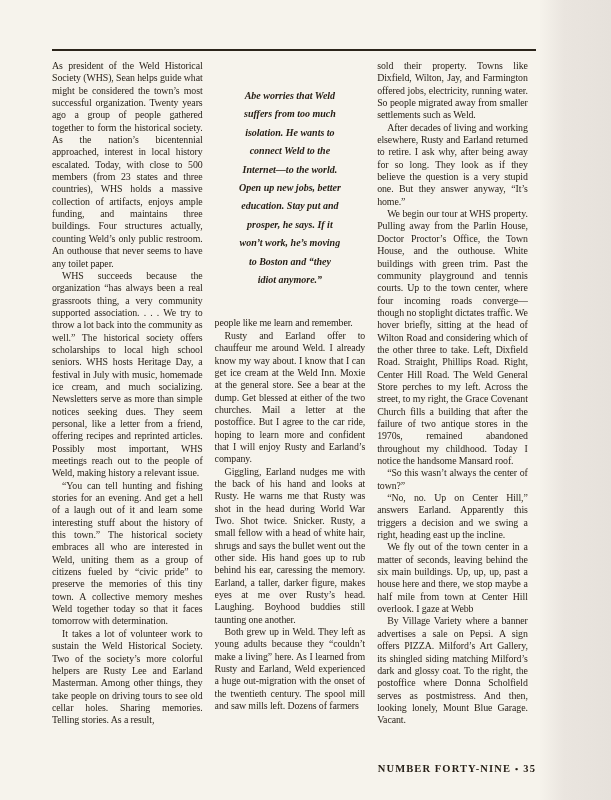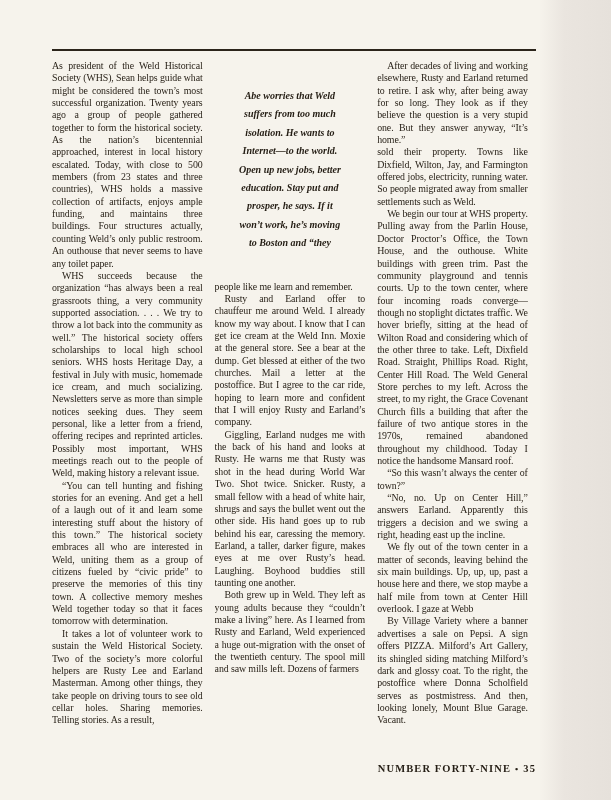--- a/index.html
+++ b/index.html
@@ -57,38 +57,40 @@
           <p class="para indent">WHS succeeds because the organization “has always been a real grassroots thing, a very community supported association. . . . We try to throw a lot back into the community as well.” The historical society offers scholarships to local high school seniors. WHS hosts Heritage Day, a festival in July with music, homemade ice cream, and much socializing. Newsletters serve as more than simple notices seeking dues. They seem personal, like a letter from a friend, offering recipes and reprinted articles. Possibly most important, WHS meetings reach out to the people of Weld, making history a relevant issue.</p>
           <p class="para indent">“You can tell hunting and fishing stories for an evening. And get a hell of a laugh out of it and learn some interesting stuff about the history of this town.” The historical society embraces all who are interested in Weld, uniting them as a group of citizens fueled by “civic pride” to preserve the memories of this tiny town. A collective memory meshes Weld together today so that it faces tomorrow with determination.</p>
           <p class="para indent">It takes a lot of volunteer work to sustain the Weld Historical Society. Two of the society’s more colorful helpers are Rusty Lee and Earland Masterman. Among other things, they take people on driving tours to see old cellar holes. Sharing memories. Telling stories. As a result,</p>
         </div>
 
       <div class="col">
         <div class="pull-quote">
             <div class="quote-line">Abe worries that Weld</div>
             <div class="quote-line">suffers from too much</div>
             <div class="quote-line">isolation. He wants to</div>
+            <div class="quote-line">connect Weld to the</div>
             <div class="quote-line">Internet—to the world.</div>
             <div class="quote-line">Open up new jobs, better</div>
             <div class="quote-line">education. Stay put and</div>
             <div class="quote-line">prosper, he says. If it</div>
             <div class="quote-line">won’t work, he’s moving</div>
             <div class="quote-line">to Boston and “they</div>
+            <div class="quote-line">idiot anymore.”</div>
           </div>
         <div>
             <p class="para">people like me learn and remember.</p>
             <p class="para indent">Rusty and Earland offer to chauffeur me around Weld. I already know my way about. I know that I can get ice cream at the Weld Inn. Moxie at the general store. See a bear at the dump. Get blessed at either of the two churches. Mail a letter at the postoffice. But I agree to the car ride, hoping to learn more and confident that I will enjoy Rusty and Earland’s company.</p>
             <p class="para indent">Giggling, Earland nudges me with the back of his hand and looks at Rusty. He warns me that Rusty was shot in the head during World War Two. Shot twice. Snicker. Rusty, a small fellow with a head of white hair, shrugs and says the bullet went out the other side. His hand goes up to rub behind his ear, caressing the memory. Earland, a taller, darker figure, makes eyes at me over Rusty’s head. Laughing. Boyhood buddies still taunting one another.</p>
             <p class="para indent">Both grew up in Weld. They left as young adults because they “couldn’t make a living” here. As I learned from Rusty and Earland, Weld experienced a huge out-migration with the onset of the twentieth century. The spool mill and saw mills left. Dozens of farmers</p>
           </div>
       </div>
 
       <div class="col">
+          <p class="para">sold their property. Towns like Dixfield, Wilton, Jay, and Farmington offered jobs, electricity, running water. So people migrated away from smaller settlements such as Weld.</p>
           <p class="para indent">After decades of living and working elsewhere, Rusty and Earland returned to retire. I ask why, after being away for so long. They look as if they believe the question is a very stupid one. But they answer anyway, “It’s home.”</p>
-          <p class="para">sold their property. Towns like Dixfield, Wilton, Jay, and Farmington offered jobs, electricity, running water. So people migrated away from smaller settlements such as Weld.</p>
           <p class="para indent">We begin our tour at WHS property. Pulling away from the Parlin House, Doctor Proctor’s Office, the Town House, and the outhouse. White buildings with green trim. Past the community playground and tennis courts. Up to the town center, where four incoming roads converge—though no stoplight dictates traffic. We hover briefly, sitting at the head of Wilton Road and considering which of the other three to take. Left, Dixfield Road. Straight, Phillips Road. Right, Center Hill Road. The Weld General Store perches to my left. Across the street, to my right, the Grace Covenant Church fills a building that after the failure of two antique stores in the 1970s, remained abandoned throughout my childhood. Today I notice the handsome Mansard roof.</p>
           <p class="para indent">“So this wasn’t always the center of town?”</p>
           <p class="para indent">“No, no. Up on Center Hill,” answers Earland. Apparently this triggers a decision and we swing a right, heading east up the incline.</p>
           <p class="para indent">We fly out of the town center in a matter of seconds, leaving behind the six main buildings. Up, up, up, past a house here and there, we stop maybe a half mile from town at Center Hill overlook. I gaze at Webb</p>
           <p class="para indent">By Village Variety where a banner advertises a sale on Pepsi. A sign offers PIZZA. Milford’s Art Gallery, its shingled siding matching Milford’s dark and glossy coat. To the right, the postoffice where Donna Scholfield serves as postmistress. And then, looking lonely, Mount Blue Garage. Vacant.</p>
         </div>
     </div>
   </div>
 
   <div class="footer">

